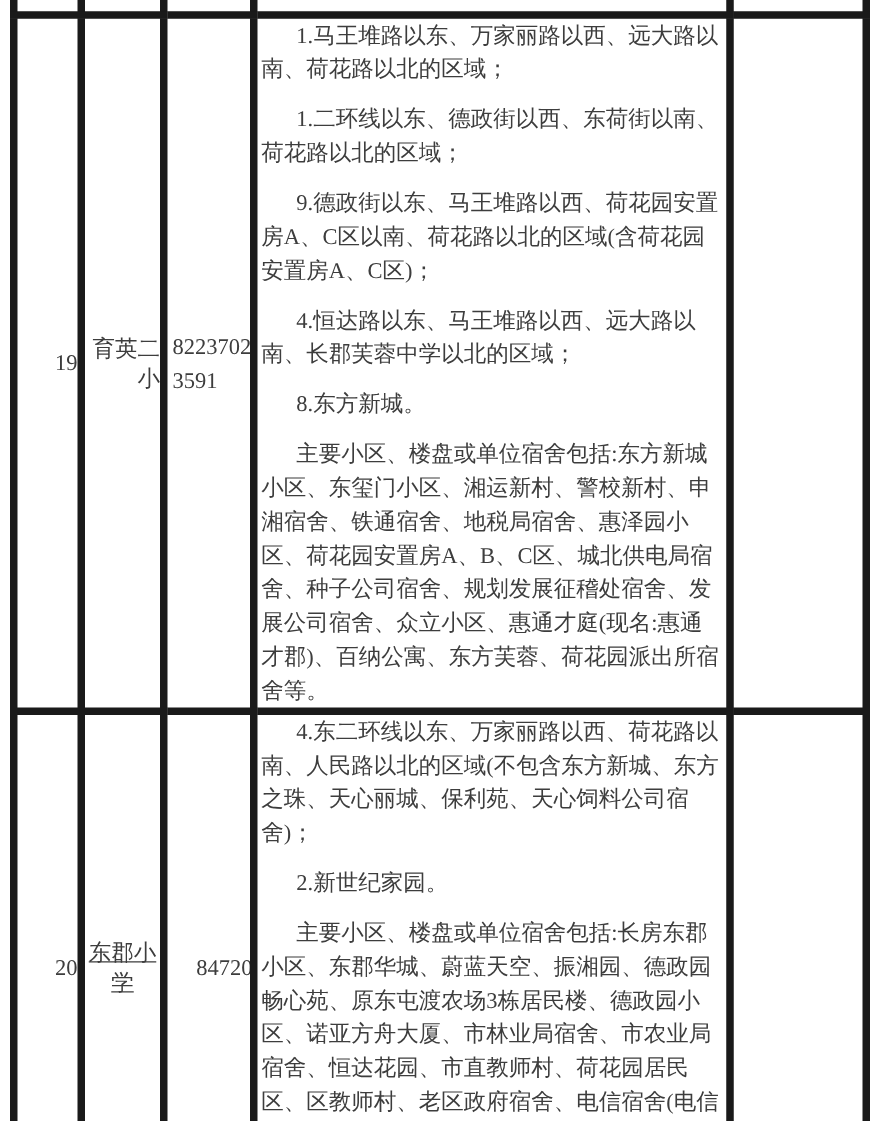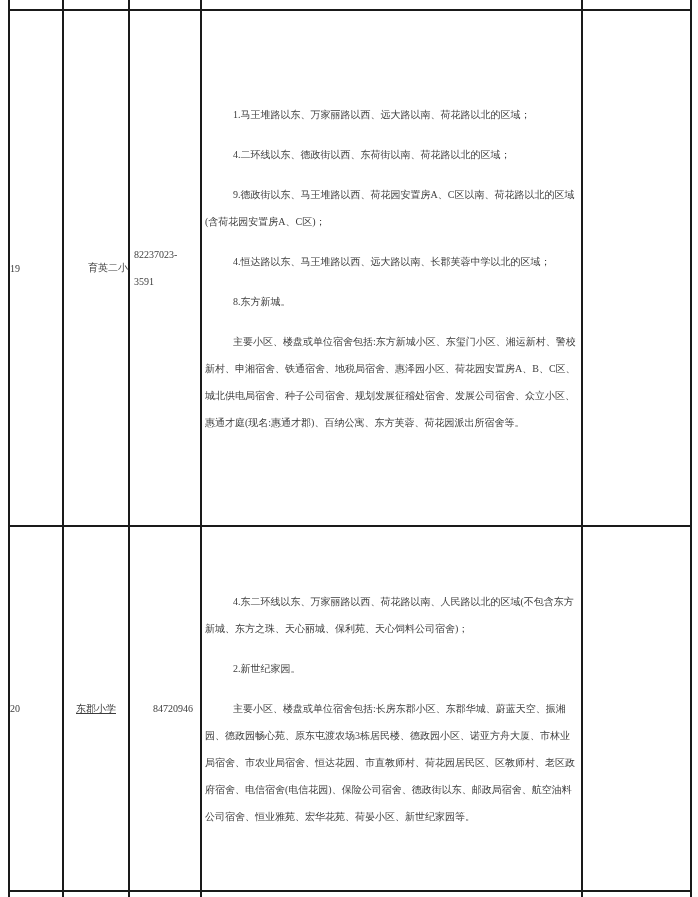--- a/index.html
+++ b/index.html
@@ -14,31 +14,31 @@
   }
   table.district-table {
     position: absolute;
     left: 8px;
     top: -20px;
     width: 682px;
     border-collapse: collapse;
     table-layout: fixed;
   }
   td {
-    border: 2px solid #f97316;
+    border: 6px solid #f97316;
     vertical-align: middle;
-    font-size: 10px;
+    font-size: 18px;
     overflow: hidden;
     padding: 0;
   }
   tr.partial-top  { height: 29px; }
   tr.school-row-a { height: 516px; }
   tr.school-row-b { height: 365px; }
   tr.partial-bottom { height: 40px; }
-  .cell-num    { text-align: left; }
+  .cell-num    { text-align: right; }
   .cell-school { text-align: center; }
   .cell-phone  { padding: 0 2px 0 4px; line-height: 27px; }
   .cell-phone .pline { display: block; }
   .cell-desc   { padding: 0 2px 0 3px; }
   .cell-desc p {
     margin: 13px 0 0 0;
     text-indent: 28px;
     line-height: 27px;
     text-align: left;
   }
@@ -71,21 +71,21 @@
     </td>
     <td class="cell-school" style="border-color: rgb(26, 26, 26); text-align: right;">
       <span>育英二小</span>
     </td>
     <td class="cell-phone" style="border-color: rgb(26, 26, 26);">
       <span class="pline">82237023-</span>
       <span class="pline">3591</span>
     </td>
     <td class="cell-desc" style="border-color: rgb(26, 26, 26);">
       <p>1.马王堆路以东、万家丽路以西、远大路以南、荷花路以北的区域；</p>
-      <p>4.二环线以东、德政街以西、东荷街以南、荷花路以北的区域；</p>
+      <p>1.二环线以东、德政街以西、东荷街以南、荷花路以北的区域；</p>
       <p>9.德政街以东、马王堆路以西、荷花园安置房A、C区以南、荷花路以北的区域(含荷花园安置房A、C区)；</p>
       <p>4.恒达路以东、马王堆路以西、远大路以南、长郡芙蓉中学以北的区域；</p>
       <p>8.东方新城。</p>
       <p>主要小区、楼盘或单位宿舍包括:东方新城小区、东玺门小区、湘运新村、警校新村、申湘宿舍、铁通宿舍、地税局宿舍、惠泽园小区、荷花园安置房A、B、C区、城北供电局宿舍、种子公司宿舍、规划发展征稽处宿舍、发展公司宿舍、众立小区、惠通才庭(现名:惠通才郡)、百纳公寓、东方芙蓉、荷花园派出所宿舍等。</p>
     </td>
     <td style="border-color: rgb(26, 26, 26);"></td>
   </tr>
 
   <tr class="school-row-b">
     <td class="cell-num" style="border-color: rgb(26, 26, 26);">

